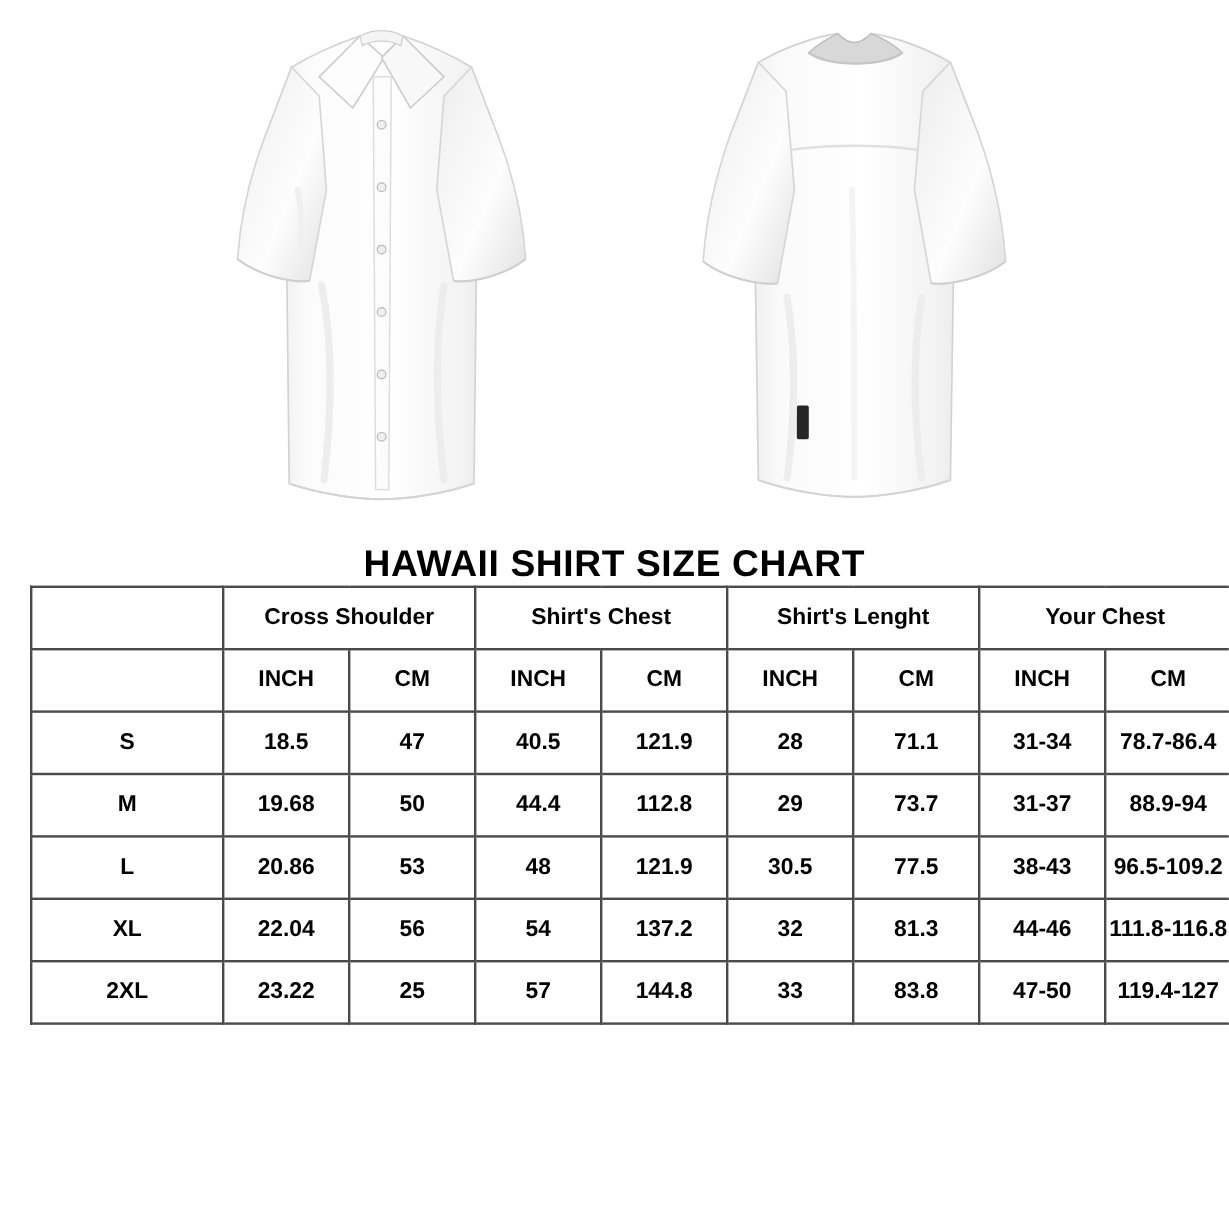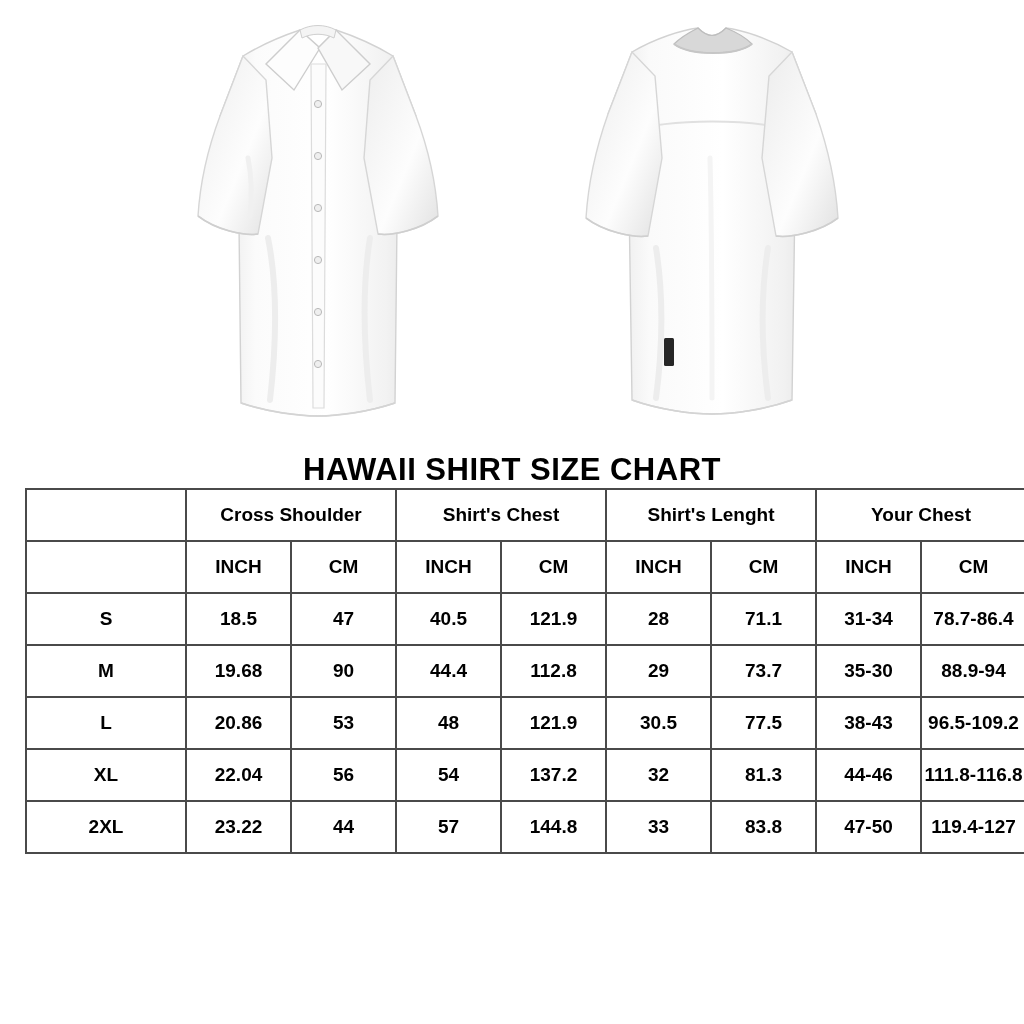--- a/index.html
+++ b/index.html
@@ -255,26 +255,26 @@
           <td class="hl">40.5</td>
           <td class="plain">121.9</td>
           <td class="hl">28</td>
           <td class="plain">71.1</td>
           <td class="hl">31-34</td>
           <td class="plain small-num">78.7-86.4</td>
         </tr>
         <tr>
           <td class="size-label">M</td>
           <td class="hl">19.68</td>
-          <td class="plain">90</td>
+          <td class="plain">50</td>
           <td class="hl">44.4</td>
           <td class="plain">112.8</td>
           <td class="hl">29</td>
           <td class="plain">73.7</td>
-          <td class="hl">35-30</td>
+          <td class="hl">31-37</td>
           <td class="plain small-num">88.9-94</td>
         </tr>
         <tr>
           <td class="size-label">L</td>
           <td class="hl">20.86</td>
           <td class="plain">53</td>
           <td class="hl">48</td>
           <td class="plain">121.9</td>
           <td class="hl">30.5</td>
           <td class="plain">77.5</td>
@@ -288,21 +288,21 @@
           <td class="hl">54</td>
           <td class="plain">137.2</td>
           <td class="hl">32</td>
           <td class="plain">81.3</td>
           <td class="hl">44-46</td>
           <td class="plain small-num">111.8-116.8</td>
         </tr>
         <tr>
           <td class="size-label">2XL</td>
           <td class="hl">23.22</td>
-          <td class="plain">44</td>
+          <td class="plain">25</td>
           <td class="hl">57</td>
           <td class="plain">144.8</td>
           <td class="hl">33</td>
           <td class="plain">83.8</td>
           <td class="hl">47-50</td>
           <td class="plain small-num">119.4-127</td>
         </tr>
       </tbody>
     </table>
   </div>

